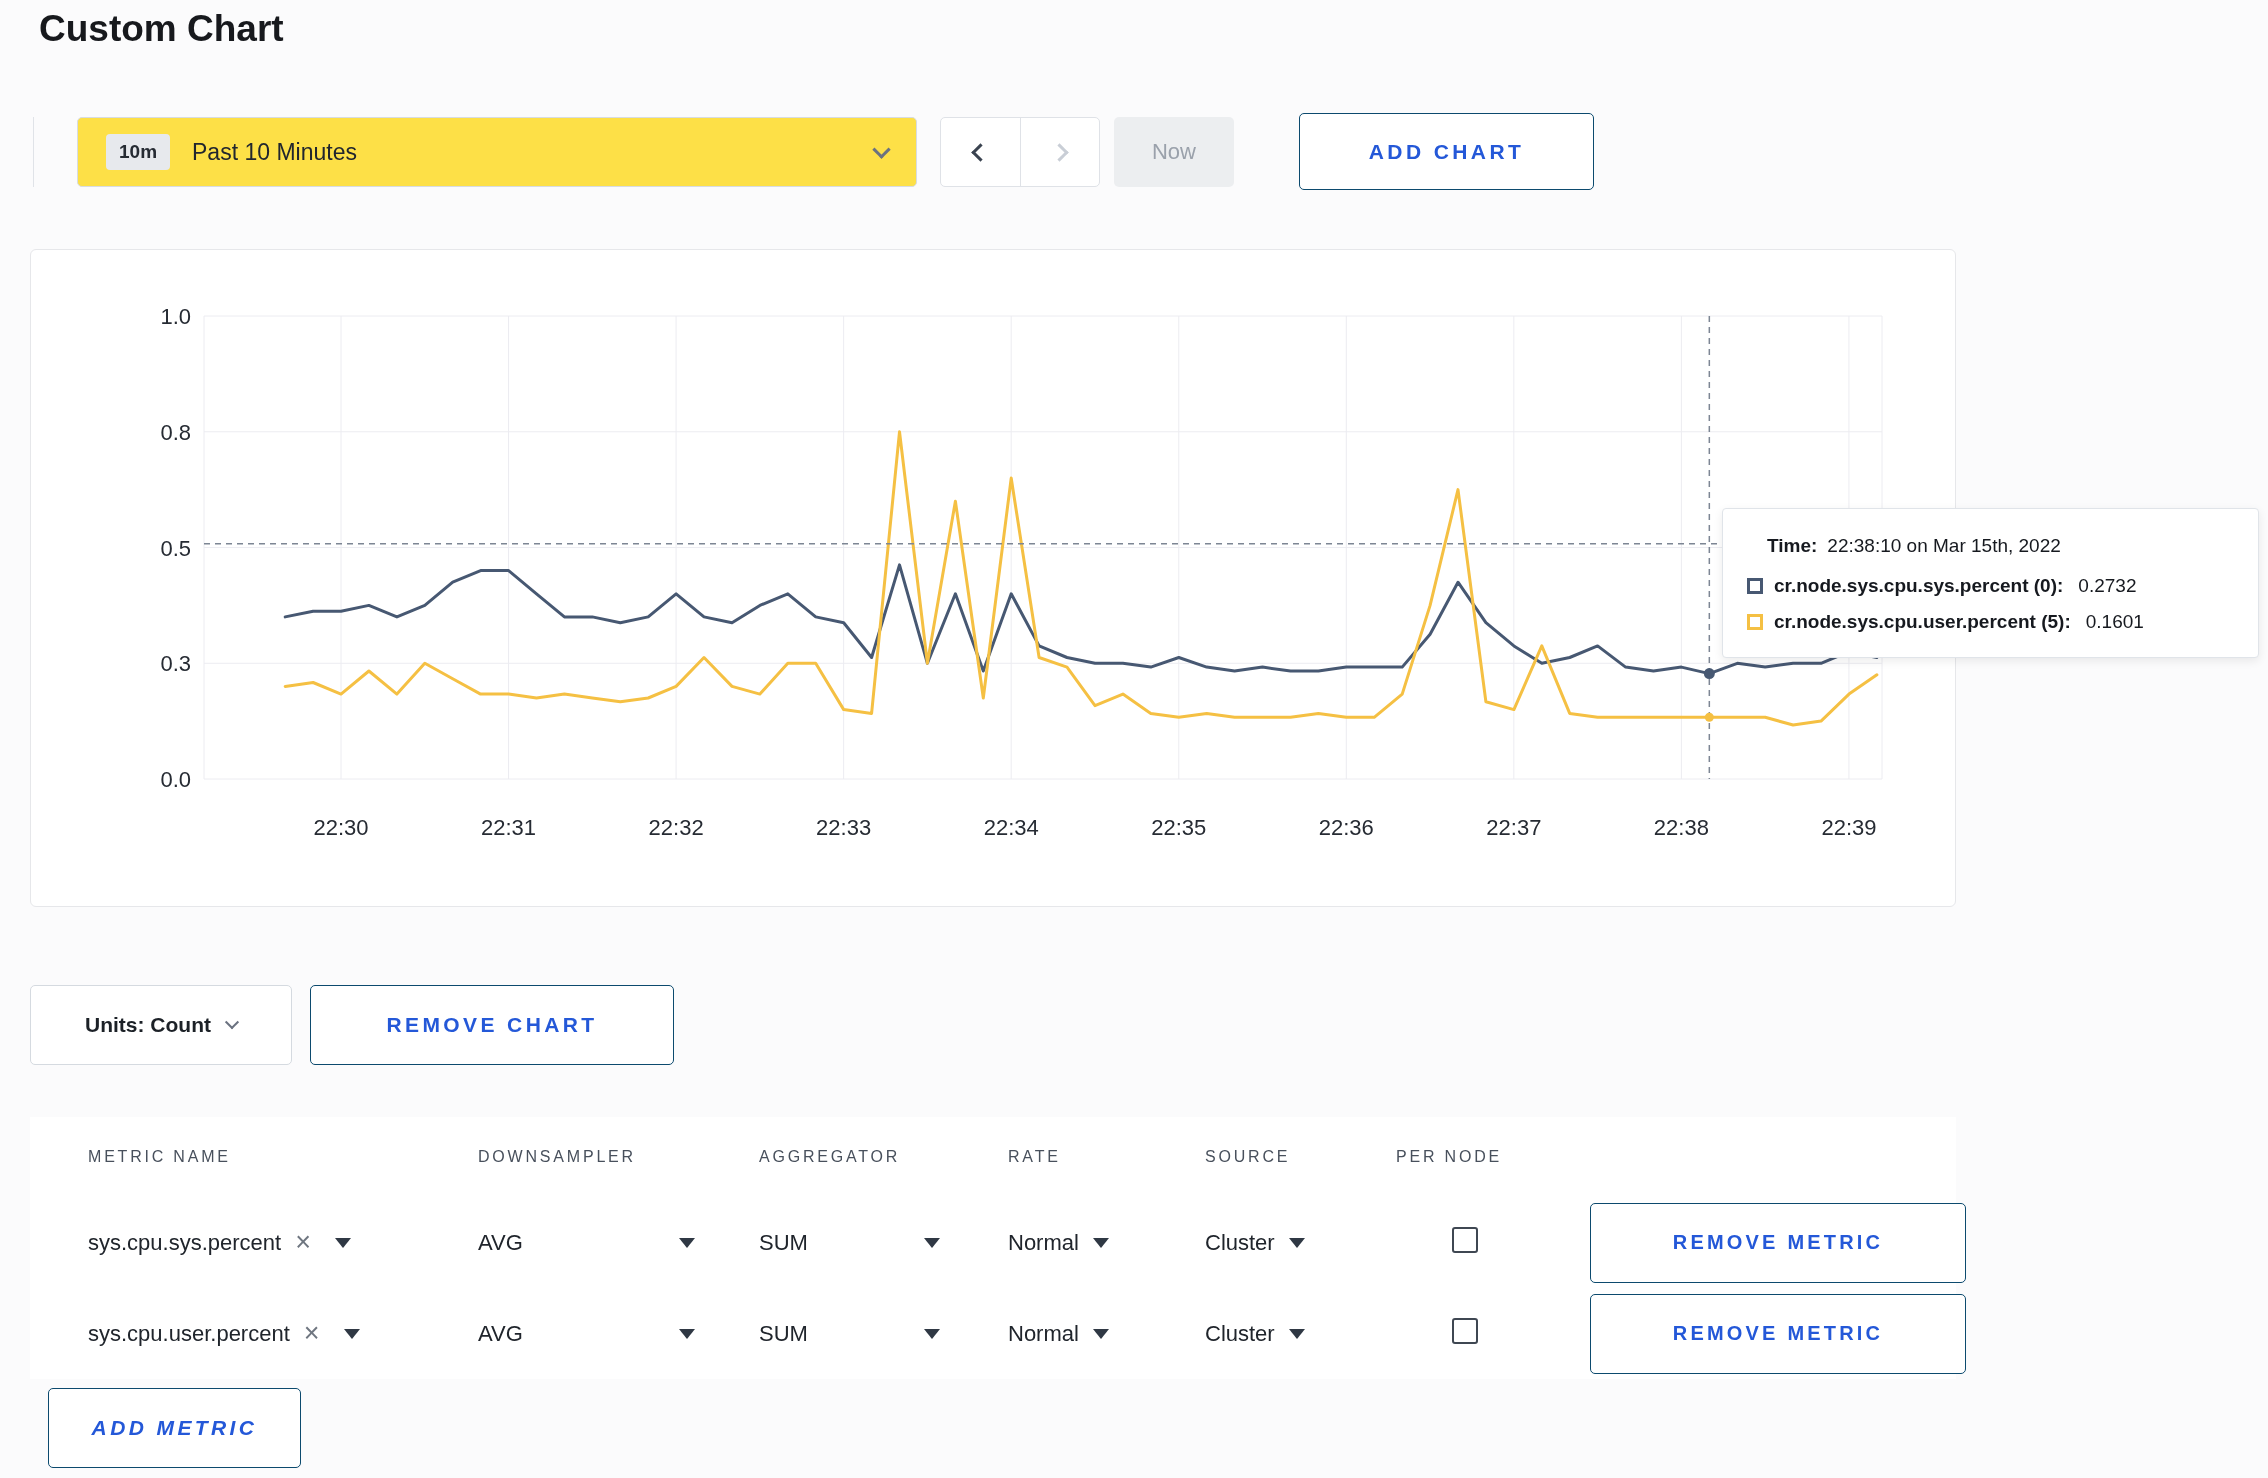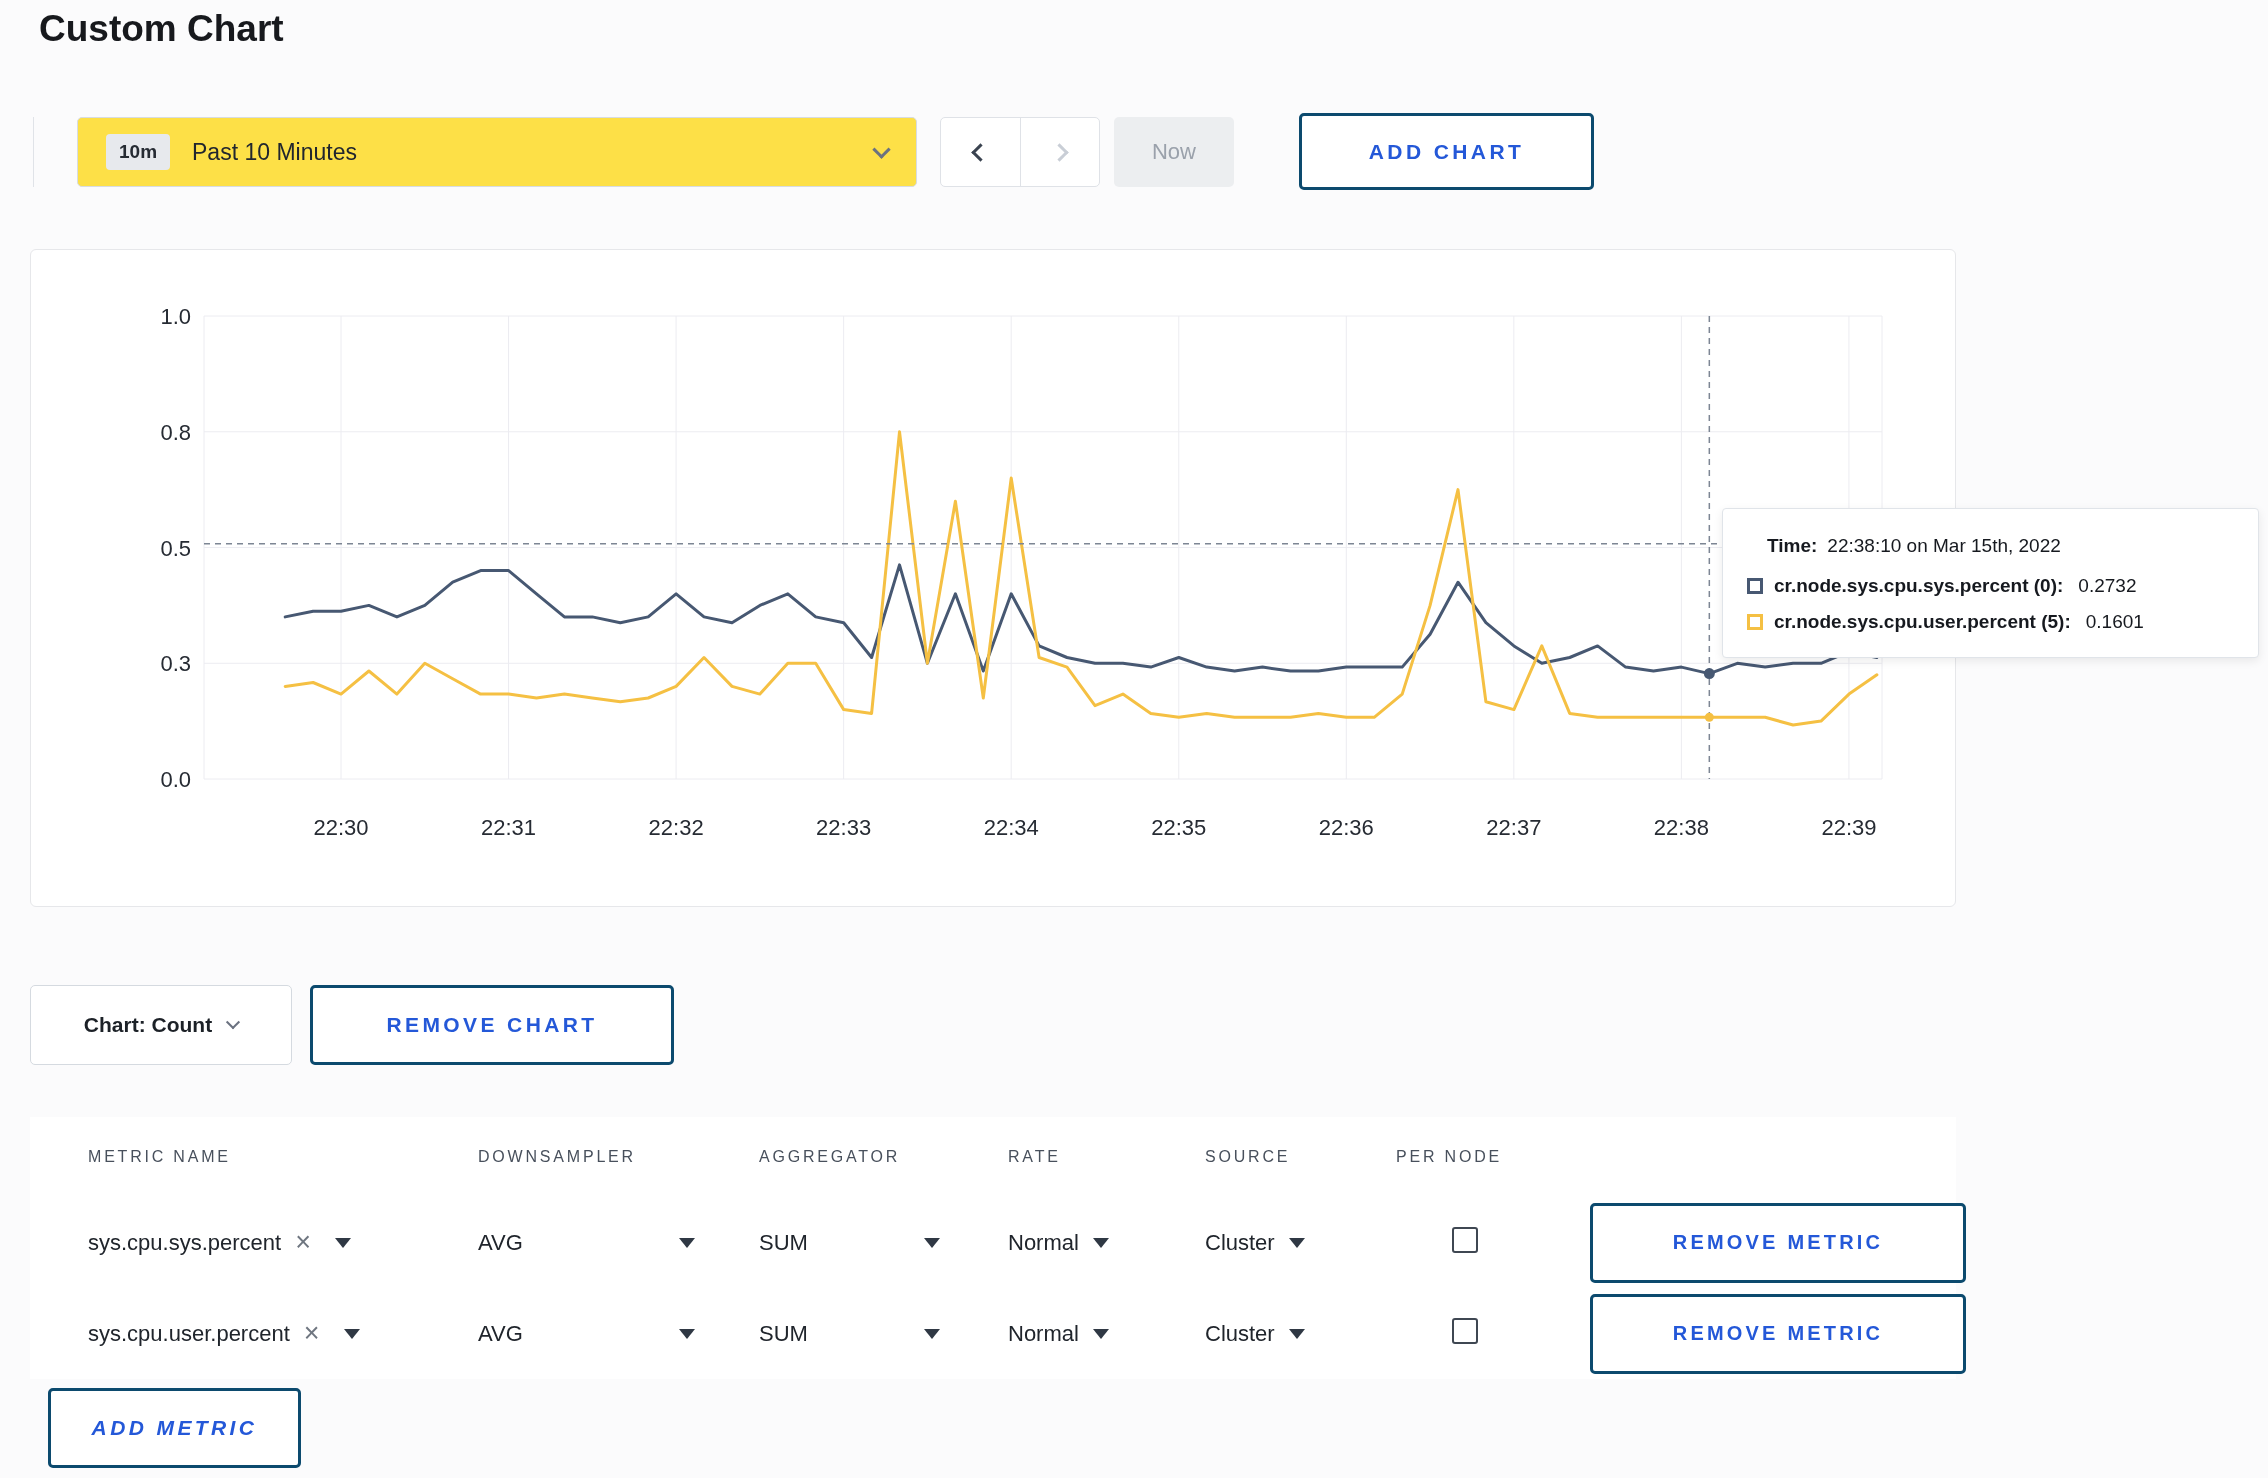--- a/index.html
+++ b/index.html
@@ -41,21 +41,21 @@
   }
   .pager button { flex: 1; display: flex; align-items: center; justify-content: center; }
   .pager button:first-child { border-right: 1px solid #dfe2e7; }
   .now-btn {
     left: 1114px; top: 117px; width: 120px; height: 70px;
     background: #eceef0; border-radius: 5px;
     font-size: 22px; color: #9aa1ab;
   }
   .btn-blue {
     display: flex; align-items: center; justify-content: center;
-    background: #fff; border: 3px solid #0c4a6e; border-radius: 5px;
+    background: #fff; border: 1px solid #0c4a6e; border-radius: 5px;
     color: #2458d8; font-weight: 600; letter-spacing: 3.4px; font-size: 21px;
   }
   .add-chart { left: 1299px; top: 113px; width: 295px; height: 77px; }
 
   
   .chart-card {
     left: 30px; top: 249px; width: 1926px; height: 658px;
     background: #fff; border: 1px solid #e6e7ea; border-radius: 6px;
   }
   .chart-card svg { display: block; width: 1926px; height: 658px; }
@@ -193,21 +193,21 @@
     <span class="val">0.2732</span>
   </div>
   <div class="tt-row">
     <span class="swatch" style="border-color: rgb(245, 192, 67);"></span>
     <span class="lbl">cr.node.sys.cpu.user.percent (5):</span>
     <span class="val">0.1601</span>
   </div>
 </div>
 
 <button class="abs units-btn">
-  <span>Chart: Count</span>
+  <span>Units: Count</span>
   <span class="chev down"></span>
 </button>
 <button class="abs btn-blue remove-chart">REMOVE CHART</button>
 
 <section class="abs metrics-card">
   <div class="mgrid mhead">
     <span>METRIC NAME</span>
     <span>DOWNSAMPLER</span>
     <span>AGGREGATOR</span>
     <span>RATE</span>

